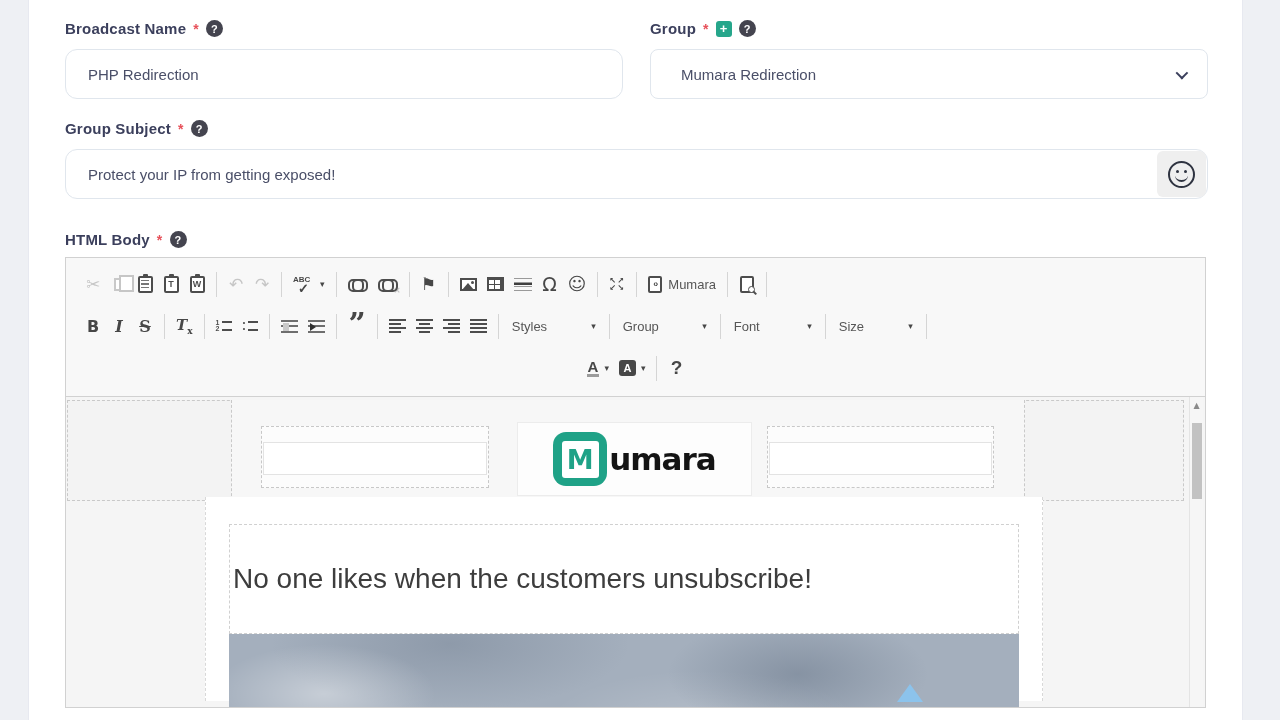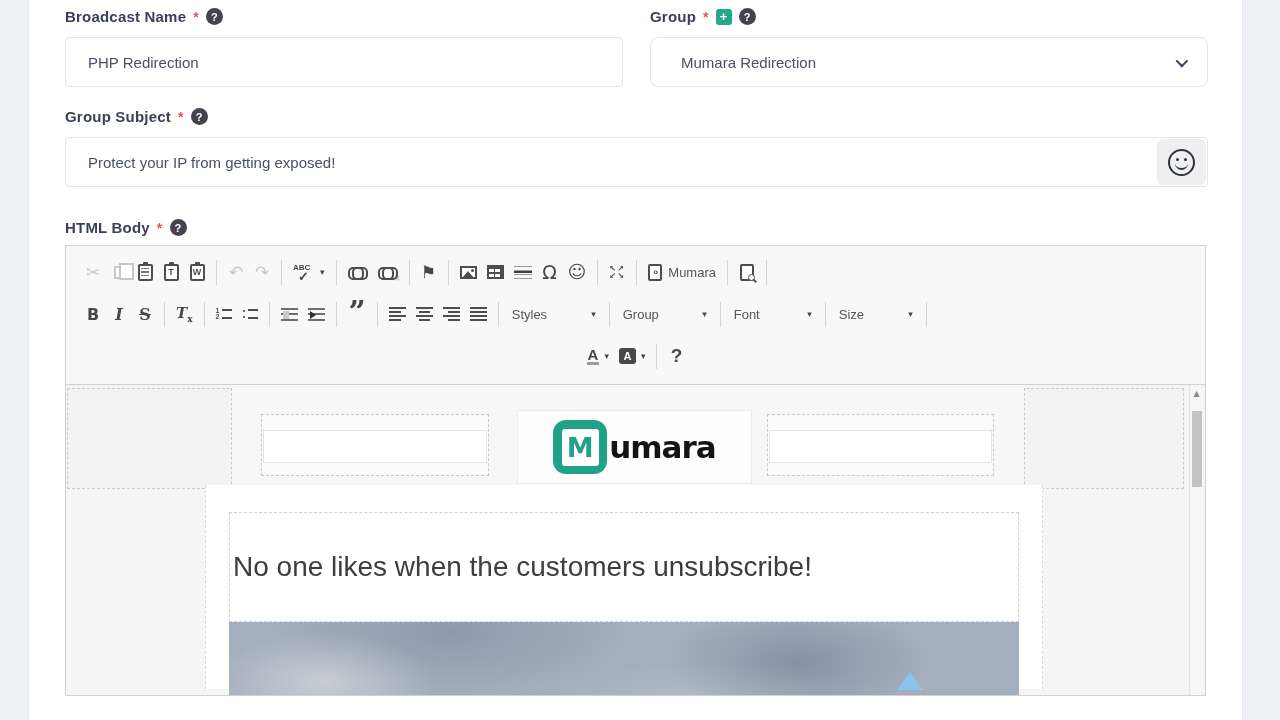--- a/index.html
+++ b/index.html
@@ -1,32 +1,32 @@
 <!DOCTYPE html>
 <html><head>
 <meta charset="utf-8">
 <style>
   * { margin:0; padding:0; box-sizing:border-box; }
   html,body { width:1280px; height:720px; overflow:hidden; background:#eef0f4;
     font-family:"Liberation Sans", sans-serif; }
   .card { position:absolute; left:28px; top:0; width:1215px; height:720px; background:#fff;
-    border-left:1px solid #e7e9f0; border-right:1px solid #e7e9f0; padding:8px 34px 0 36px; }
+    border-left:1px solid #e7e9f0; border-right:1px solid #e7e9f0; padding:20px 34px 0 36px; }
 
   
   .flabel { display:flex; align-items:center; gap:7px; font-size:15px; font-weight:bold;
     color:#3b3f5c; margin-bottom:12px; letter-spacing:.2px; }
   .req { color:#e7515a; font-weight:bold; font-size:14px; }
   .help { width:17px; height:17px; border-radius:50%; background:#44444f; color:#fff;
     font-size:11px; font-weight:bold; display:flex; align-items:center; justify-content:center; }
   .addbtn { width:16px; height:16px; border-radius:3px; background:#26a68b; color:#fff;
     font-size:13px; font-weight:bold; display:flex; align-items:center; justify-content:center; }
 
   .form-grid { display:flex; gap:27px; }
   .fcol1 { width:558px; } .fcol2 { flex:1; }
-  .tinput { width:100%; height:50px; border:1px solid #e0e6ed; border-radius:4px;
+  .tinput { width:100%; height:50px; border:1px solid #e0e6ed; border-radius:12px;
     padding:0 22px; font-size:15px; color:#4a4f68; font-family:inherit; background:#fff; outline:none; }
   .selectbox { height:50px; border:1px solid #e0e6ed; border-radius:8px; display:flex;
     align-items:center; justify-content:space-between; padding:0 22px 0 30px;
     font-size:15px; color:#4a4f68; cursor:pointer; background:#fff; }
   .chev { width:9px; height:9px; border-right:2px solid #3b3f5c; border-bottom:2px solid #3b3f5c;
     transform:rotate(45deg) translateY(-2px); }
 
   .subject-wrap { position:relative; }
   .subject-wrap .tinput { padding-right:64px; }
   .emoji-btn { position:absolute; right:2px; top:2px; bottom:2px; width:49px; background:#efefef;

